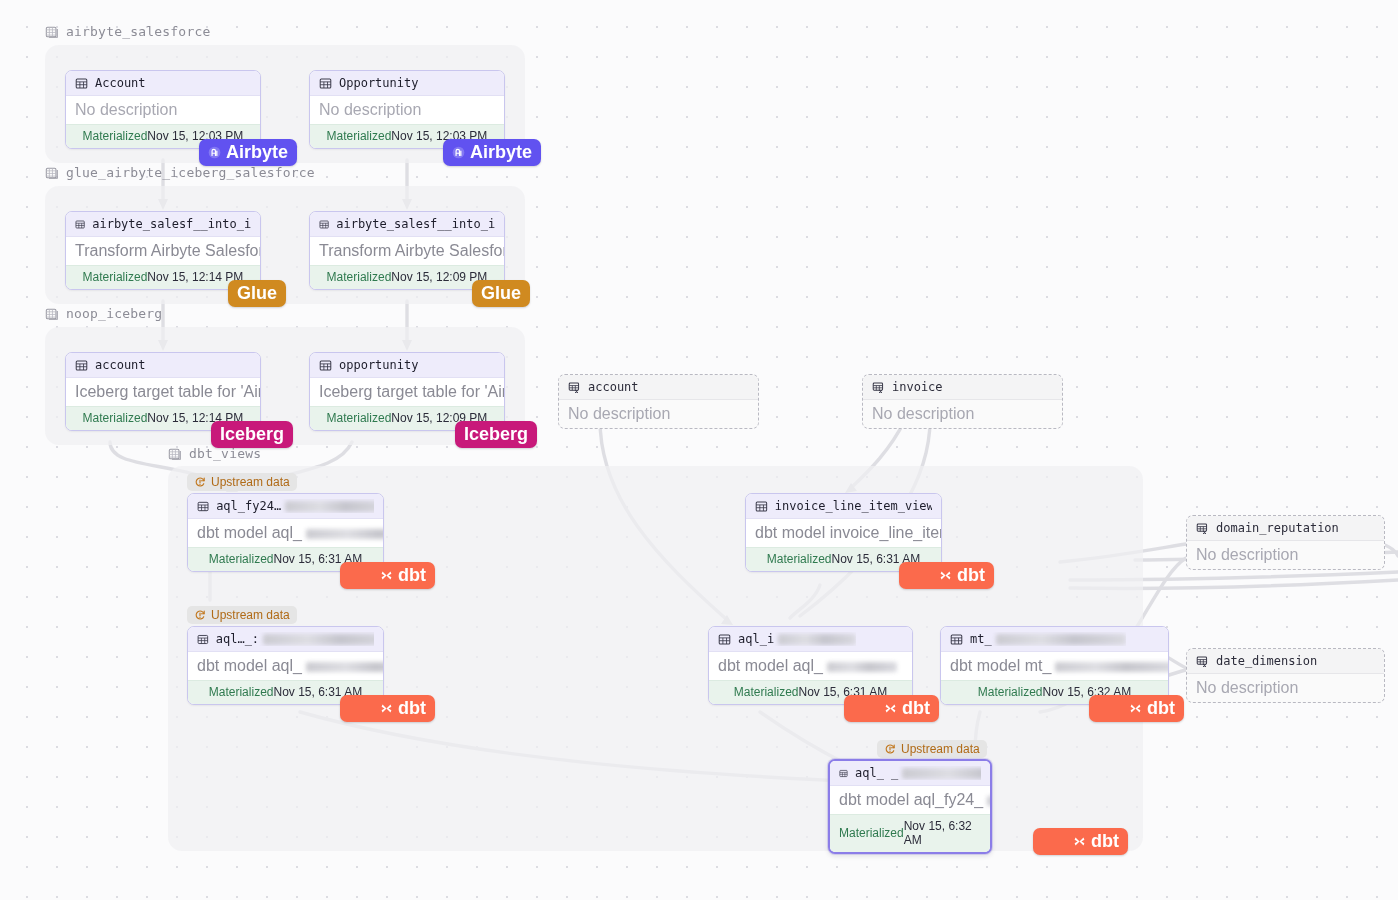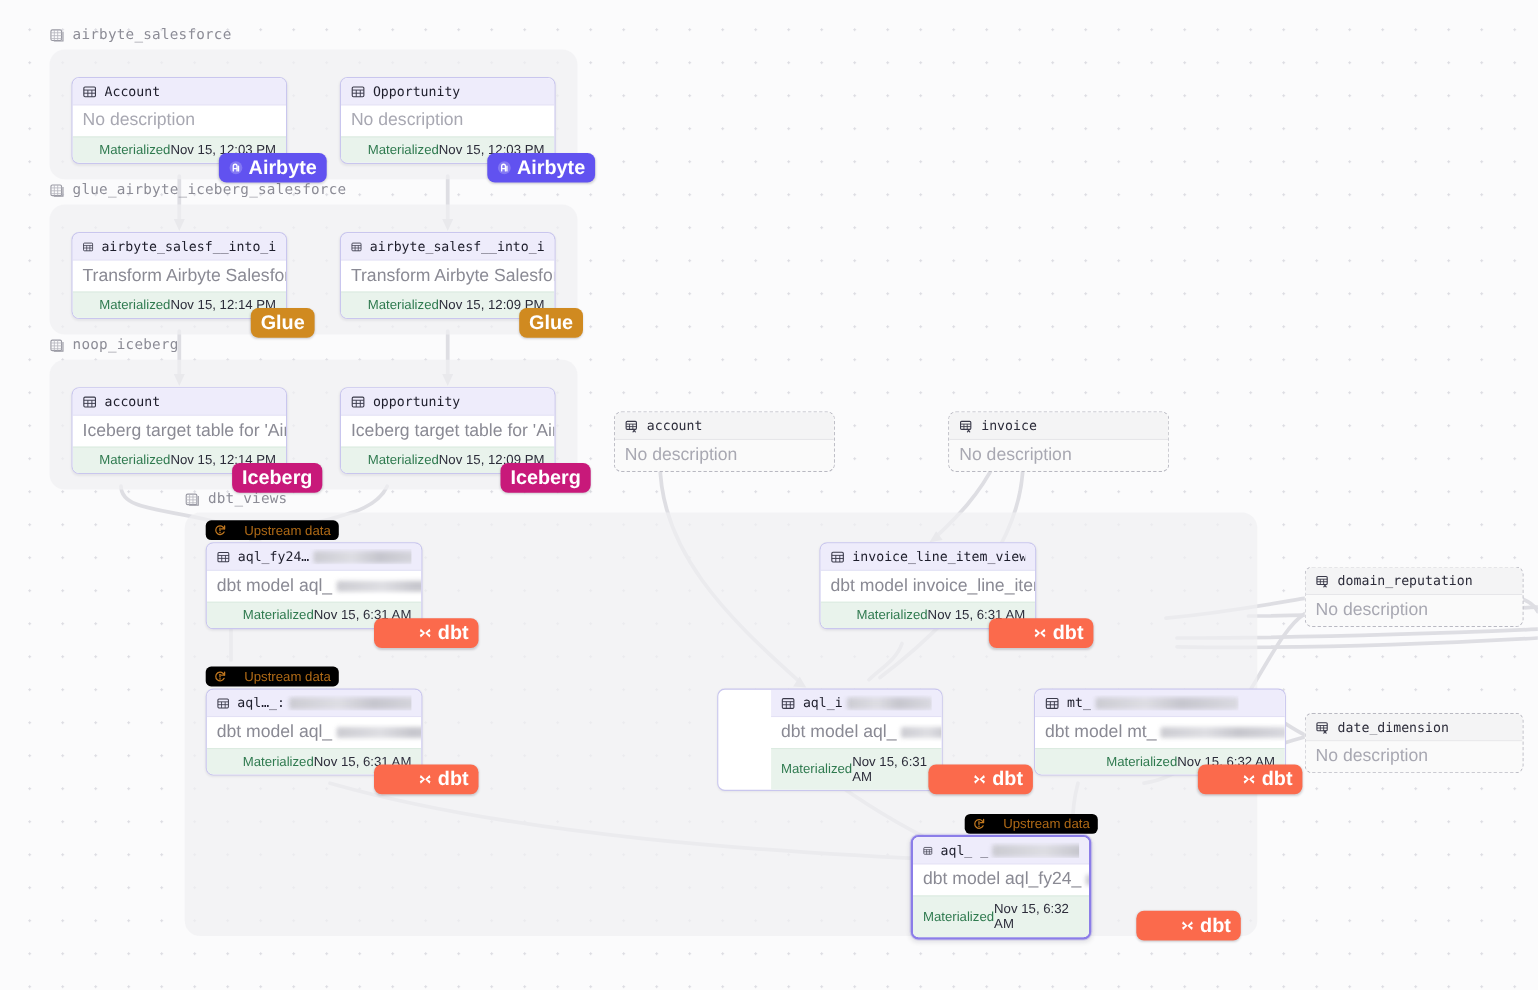--- a/index.html
+++ b/index.html
@@ -31,21 +31,21 @@
     box-sizing:border-box;overflow:hidden;
     box-shadow:0 1px 2px rgba(20,20,40,.06);}
   .node.selected{border:2.4px solid #8b7de8;box-shadow:0 0 0 1px rgba(139,125,232,.25),0 2px 5px rgba(20,20,40,.12);}
   .node-head{display:flex;align-items:center;gap:7px;background:#eeecfb;
     padding:5px 9px;border-bottom:1px solid #e2e0f4;}
   .node-title{font-family:"DejaVu Sans Mono","Liberation Mono",monospace;
     font-size:12px;color:#1d1d2b;white-space:nowrap;overflow:hidden;text-overflow:clip;}
   .node-desc{padding:5px 9px;font-size:16px;color:#8a8a94;background:#fff;
     white-space:nowrap;overflow:hidden;}
   .node-desc.dim{color:#a8a8b2;}
-  .node-foot{display:flex;align-items:center;justify-content:flex-end;
+  .node-foot{display:flex;align-items:center;justify-content:center;
     padding:4px 9px 5px;background:#e9f3ec;border-top:1px solid #dcebe1;}
   .mat{font-size:12px;color:#2f7a4f;}
   .ts{font-size:12px;color:#2c2c3a;}
 
   
   .node.dashed{background:#fafafa;border:1.4px dashed #b9b9c2;box-shadow:none;}
   .node.dashed .node-head{background:#f4f4f5;border-bottom:1px solid #e6e6e9;}
   .node.dashed .node-title{color:#2c2c3a;}
   .node.dashed .node-desc{background:#fafafa;}
 
@@ -53,22 +53,22 @@
   .badge{position:absolute;display:inline-flex;align-items:center;gap:5px;
     border-radius:7px;padding:3px 9px;font-size:18px;font-weight:bold;color:#fff;
     box-shadow:0 1px 2px rgba(20,20,40,.18);white-space:nowrap;}
   .badge svg{flex:0 0 auto;}
   .badge.airbyte{background:#6152f0;}
   .badge.glue{background:#d08a20;}
   .badge.iceberg{background:#c8197a;}
   .badge.dbt{background:#fb6a4c;padding-left:40px;}
 
   
-  .chip{position:absolute;display:inline-flex;align-items:center;gap:16px;
-    background:#000000;border-radius:5px;padding:2px 7px;font-size:12px;color:#b06a16;white-space:nowrap;}
+  .chip{position:absolute;display:inline-flex;align-items:center;gap:5px;
+    background:#e5e5e5;border-radius:5px;padding:2px 7px;font-size:12px;color:#b06a16;white-space:nowrap;}
   .chip svg{flex:0 0 auto;}
 
   
   .redact{display:inline-block;vertical-align:middle;height:11px;border-radius:2px;
     background:linear-gradient(90deg,#c8c8ce,#dcdce1 35%,#c2c2c9 60%,#d8d8de);
     filter:blur(2.1px);opacity:.92;margin-left:4px;}
   .redact.d{height:10px;}
 </style>
 </head>
 <body>
@@ -388,21 +388,21 @@
           <span class="mat">Materialized</span>
           <span class="ts">Nov 15, 6:31 AM</span>
         </div>
       </div>
       <div class="badge dbt" style="left: 340px; top: 695px;">
         <svg width="13" height="13" viewBox="0 0 16 16">
           <path d="M8 8 3.1 3.1 2 5.9 5.6 8 2 10.1l1.1 2.8zM8 8l4.9 4.9 1.1-2.8L10.4 8 14 5.9l-1.1-2.8z" fill="#fff"></path>
         </svg>
         <span>dbt</span>
       </div>
-      <div class="node" style="left: 652px; top: 626px; width: 205px; padding-left: 48px;">
+      <div class="node" style="left: 708px; top: 626px; width: 205px;">
         <div class="node-head">
           <svg width="13" height="13" viewBox="0 0 16 16">
             <rect x="1.5" y="2.5" width="13" height="11" rx="1.3" fill="none" stroke="#3a3a4a" stroke-width="1.25"></rect>
             <path d="M1.5 6h13M1.5 9.5h13M6 6v7.5M10.5 6v7.5" stroke="#3a3a4a" stroke-width="1.05"></path>
           </svg>
           <span class="node-title">aql_i<span class="redact" style="width: 78px;"></span></span>
         </div>
         <div class="node-desc"><span>dbt model aql_<span class="redact d" style="width: 70px;"></span></span></div>
         <div class="node-foot">
           <span class="mat">Materialized</span>

